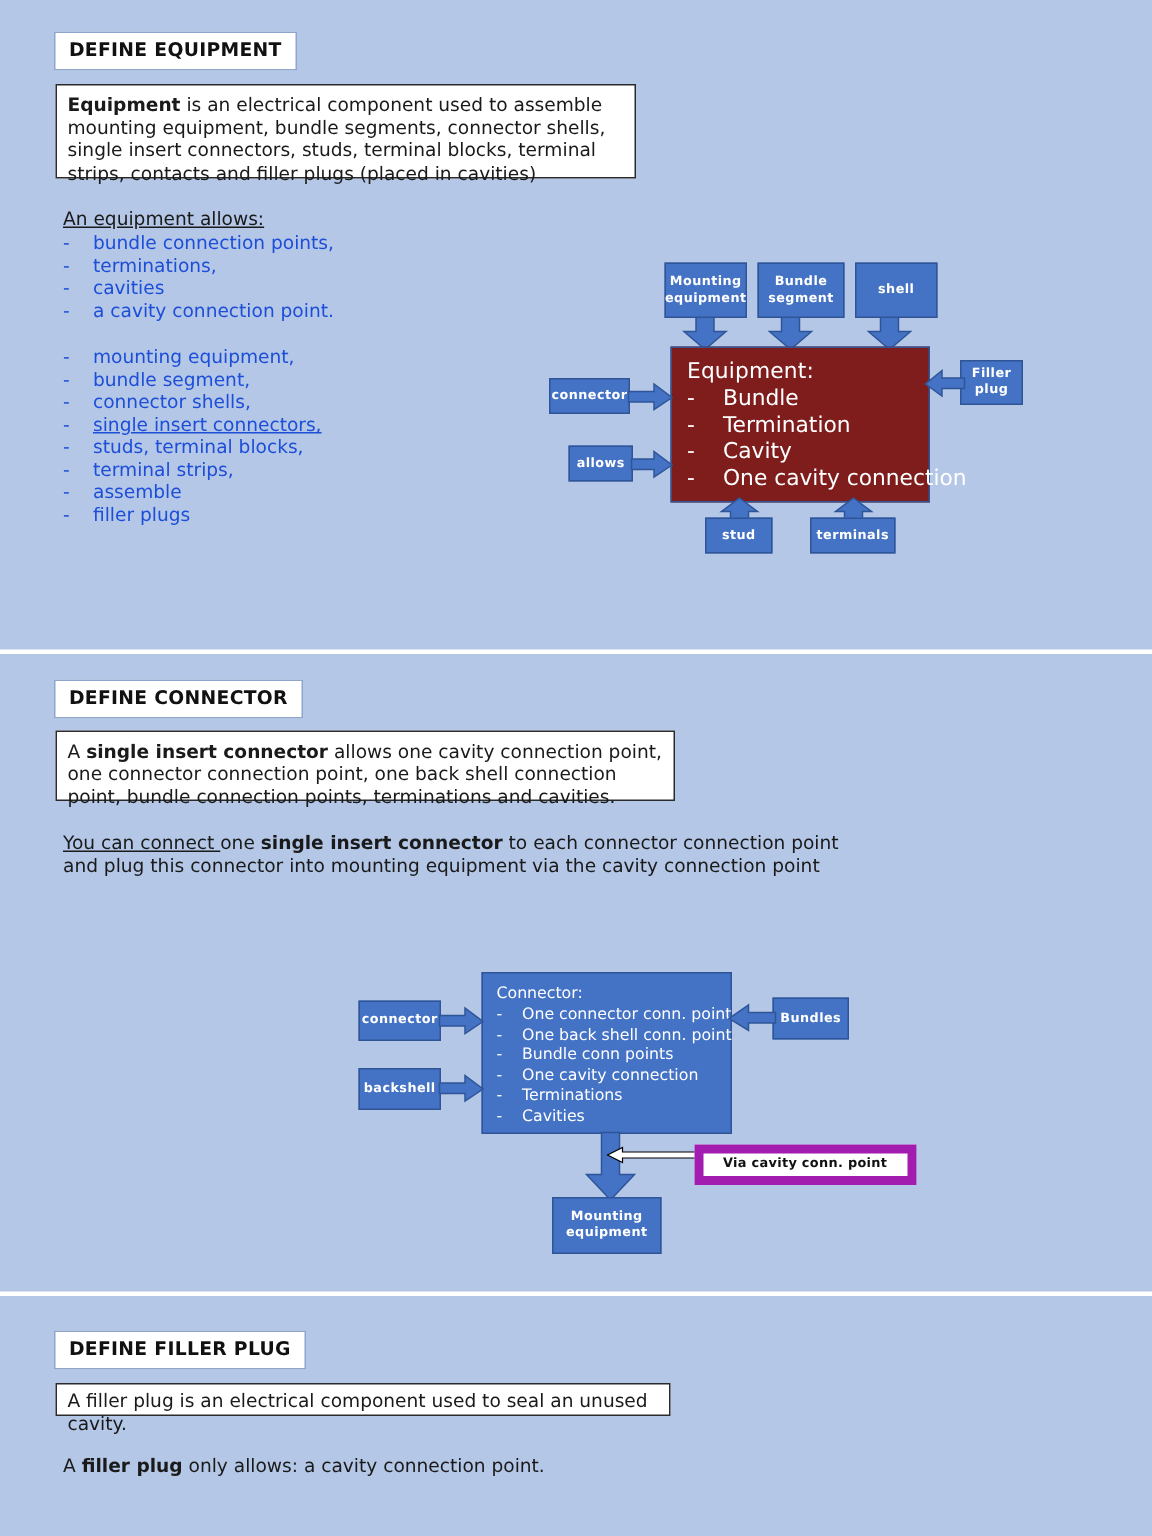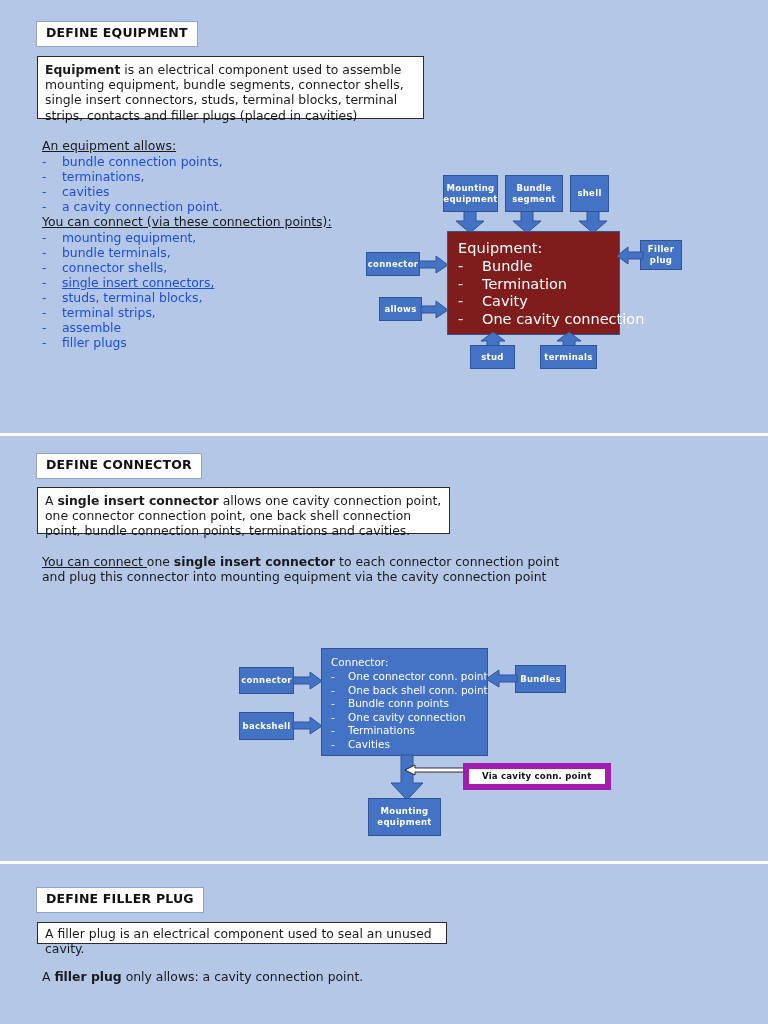--- a/index.html
+++ b/index.html
@@ -141,23 +141,22 @@
   <div class="desc-box" style="left:37px;top:56px;width:387px;height:63px;">
     <b>Equipment</b><span> is an electrical component used to assemble mounting equipment, bundle segments, connector shells, single insert connectors, studs, terminal blocks, terminal strips, contacts and filler plugs (placed in cavities)</span>
   </div>
 
   <div class="list-head" style="left:42px;top:139px;">An equipment allows:</div>
   <div class="li" style="left:42px;top:155px;"><span class="dash">-</span><span>bundle connection points,</span></div>
   <div class="li" style="left:42px;top:170px;"><span class="dash">-</span><span>terminations,</span></div>
   <div class="li" style="left:42px;top:185px;"><span class="dash">-</span><span>cavities</span></div>
   <div class="li" style="left:42px;top:200px;"><span class="dash">-</span><span>a cavity connection point.</span></div>
 
-  <div class="list-head" style="left:42px;top:215px;">You can connect (via these connection points):</div>
   <div class="li" style="left:42px;top:231px;"><span class="dash">-</span><span>mounting equipment,</span></div>
-  <div class="li" style="left:42px;top:246px;"><span class="dash">-</span><span>bundle terminals,</span></div>
+  <div class="li" style="left:42px;top:246px;"><span class="dash">-</span><span>bundle segment,</span></div>
   <div class="li" style="left:42px;top:261px;"><span class="dash">-</span><span>connector shells,</span></div>
   <div class="li" style="left:42px;top:276px;text-decoration:underline;"><span class="dash">-</span><span>single insert connectors,</span></div>
   <div class="li" style="left:42px;top:291px;"><span class="dash">-</span><span>studs, terminal blocks,</span></div>
   <div class="li" style="left:42px;top:306px;"><span class="dash">-</span><span>terminal strips,</span></div>
   <div class="li" style="left:42px;top:321px;"><span class="dash">-</span><span>assemble</span></div>
   <div class="li" style="left:42px;top:336px;"><span class="dash">-</span><span>filler plugs</span></div>
 
   <div class="dgm" style="left:0;top:0;width:768px;height:420px;">
 
     <svg class="arrowsvg" style="left:455px;top:210px;" width="30" height="24" viewBox="0 0 30 24">
@@ -165,21 +164,21 @@
     </svg>
     <svg class="arrowsvg" style="left:512px;top:210px;" width="30" height="24" viewBox="0 0 30 24">
       <polygon points="9,0 21,0 21,11 29,11 15,23 1,11 9,11" fill="#4472c4" stroke="#2f5597" stroke-width="1"></polygon>
     </svg>
     <svg class="arrowsvg" style="left:578px;top:210px;" width="30" height="24" viewBox="0 0 30 24">
       <polygon points="9,0 21,0 21,11 29,11 15,23 1,11 9,11" fill="#4472c4" stroke="#2f5597" stroke-width="1"></polygon>
     </svg>
 
     <div class="nodebox" style="left:443px;top:175px;width:55px;height:37px;">Mounting equipment</div>
     <div class="nodebox" style="left:505px;top:175px;width:58px;height:37px;">Bundle segment</div>
-    <div class="nodebox" style="left:570px;top:175px;width:39px;height:37px;">shell</div>
+    <div class="nodebox" style="left:570px;top:175px;width:55px;height:37px;">shell</div>
 
     <div class="bigbox" style="left:447px;top:231px;width:173px;height:104px;">
       <div class="b-title">Equipment:</div>
       <div class="b-li"><span class="d">-</span><span>Bundle</span></div>
       <div class="b-li"><span class="d">-</span><span>Termination</span></div>
       <div class="b-li"><span class="d">-</span><span>Cavity</span></div>
       <div class="b-li"><span class="d">-</span><span>One cavity connection</span></div>
     </div>
 
     <div class="nodebox" style="left:366px;top:252px;width:54px;height:24px;">connector</div>

